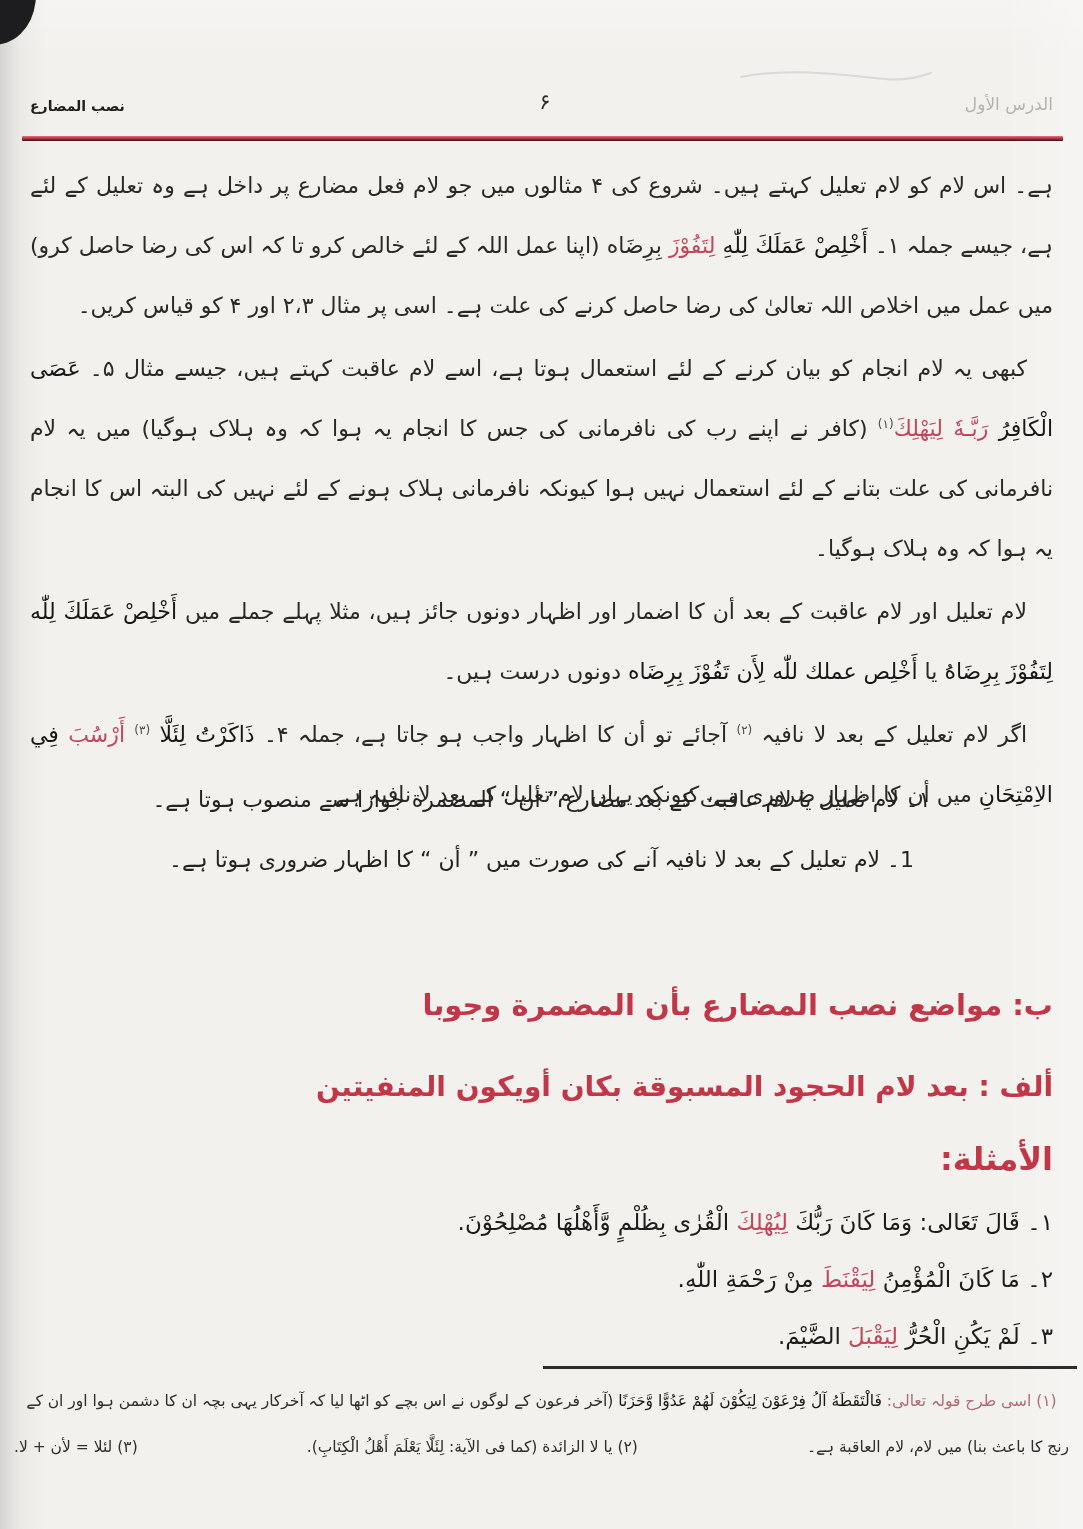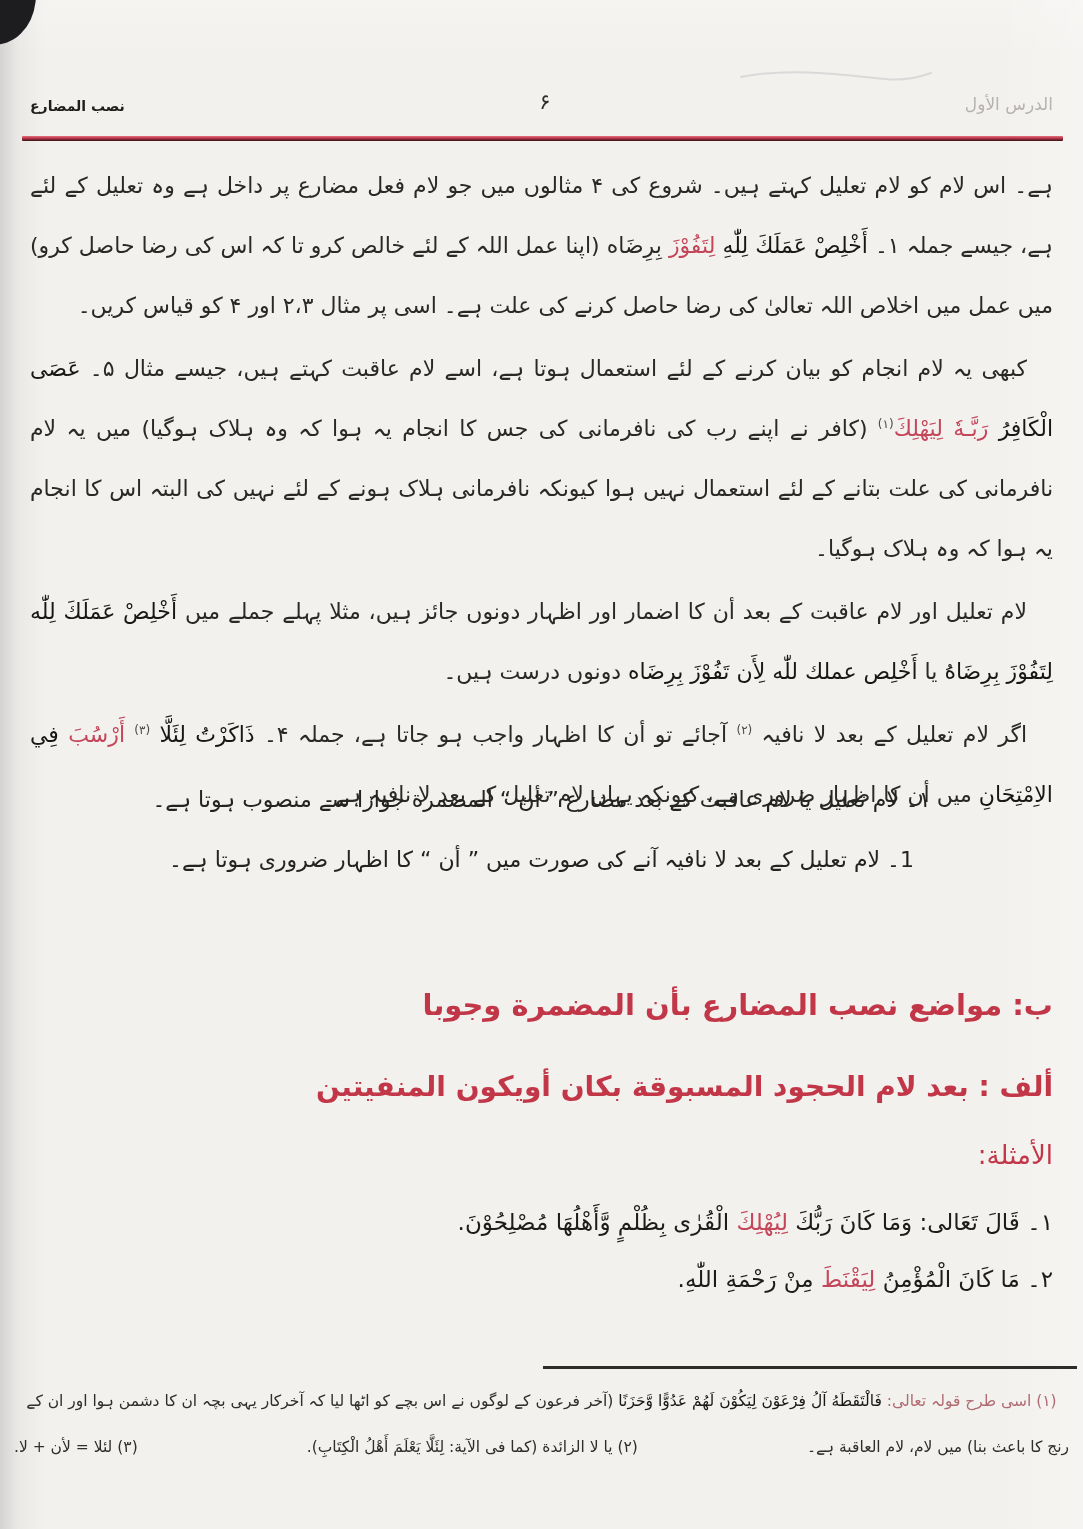--- a/index.html
+++ b/index.html
@@ -44,21 +44,21 @@
   .arabic{color:#171715;}
   .red{color:#c4465a;}
   sup.fn{font-size:12px;color:#4a4a48;vertical-align:super;line-height:0;}
   .rules{position:absolute;top:770px;right:30px;left:30px;}
   .rules .heading{color:#c23a4e;font-weight:bold;font-size:27px;text-align:right;margin:0 0 34px 0;}
   .rules .rule{text-align:center;font-size:22px;line-height:60px;color:#232321;}
   .sec-b{position:absolute;top:988px;right:30px;left:30px;text-align:right;
          color:#c23748;font-weight:bold;font-size:29px;}
   .sec-alif{position:absolute;top:1070px;right:30px;left:22px;
          color:#c23748;font-weight:bold;font-size:28px;}
-  .examples-heading{position:absolute;top:1140px;right:30px;color:#c23748;font-weight:normal;font-size:26px;}
+  .examples-heading{position:absolute;top:1140px;right:30px;color:#c23748;font-weight:bold;font-size:32px;}
   .examples{position:absolute;top:1194px;right:30px;left:30px;
             font-size:23px;line-height:57px;color:#1c1c1a;}
   .fn-sep{position:absolute;top:1366px;right:6px;width:534px;height:3px;background:#2c2c2a;}
   .footnotes{position:absolute;top:1378px;right:14px;left:14px;
              font-size:15.5px;line-height:46px;color:#2e2e2c;}
   .footnotes .l1{white-space:nowrap;text-align:center;overflow:hidden;}
   .footnotes .l2{display:flex;justify-content:space-between;align-items:baseline;}
   .fn-red{color:#b06a72;}
 </style>
 </head>
@@ -95,20 +95,21 @@
     <div class="rule">1۔ لام تعلیل کے بعد لا نافیہ آنے کی صورت میں ” أن “ کا اظہار ضروری ہوتا ہے۔</div>
   </div>
 
   <div class="sec-b">ب: مواضع نصب المضارع بأن المضمرة وجوبا</div>
   <div class="sec-alif">ألف : بعد لام الحجود المسبوقة بكان أويكون المنفيتين</div>
   <div class="examples-heading">الأمثلة:</div>
 
   <div class="examples">
     <div><span>۱۔ قَالَ تَعَالى: وَمَا كَانَ رَبُّكَ </span><span class="red">لِيُهْلِكَ</span><span> الْقُرٰى بِظُلْمٍ وَّأَهْلُهَا مُصْلِحُوْنَ.</span></div>
     <div><span>۲۔ مَا كَانَ الْمُؤْمِنُ </span><span class="red">لِيَقْنَطَ</span><span> مِنْ رَحْمَةِ اللّٰهِ.</span></div>
+    <div><span>۳۔ لَمْ يَكُنِ الْحُرُّ </span><span class="red">لِيَقْبَلَ</span><span> الضَّيْمَ.</span></div>
   </div>
 
   <div class="fn-sep"></div>
 
   <div class="footnotes">
     <div class="l1"><span class="fn-red">(۱) اسی طرح قولہ تعالی: </span><span class="arabic">فَالْتَقَطَهُ آلُ فِرْعَوْنَ لِيَكُوْنَ لَهُمْ عَدُوًّا وَّحَزَنًا</span><span> (آخر فرعون کے لوگوں نے اس بچے کو اٹھا لیا کہ آخرکار یہی بچہ ان کا دشمن ہوا اور ان کے</span></div>
     <div class="l2">
       <span>رنج کا باعث بنا) میں لام، لام العاقبة ہے۔</span>
       <span>(۲) یا لا الزائدة (کما فی الآیة: لِئَلَّا يَعْلَمَ أَهْلُ الْكِتَابِ).</span>
       <span>(۳) لئلا = لأن + لا.</span>

